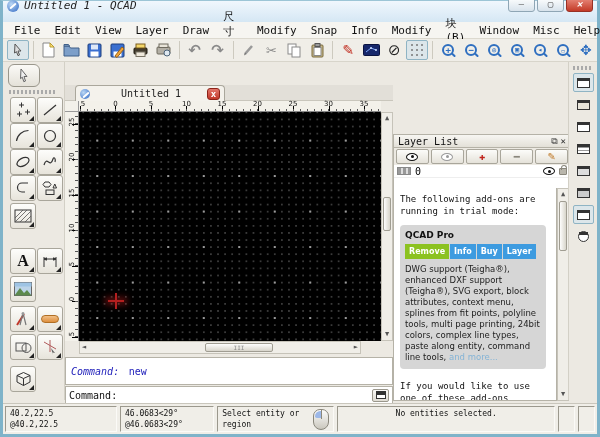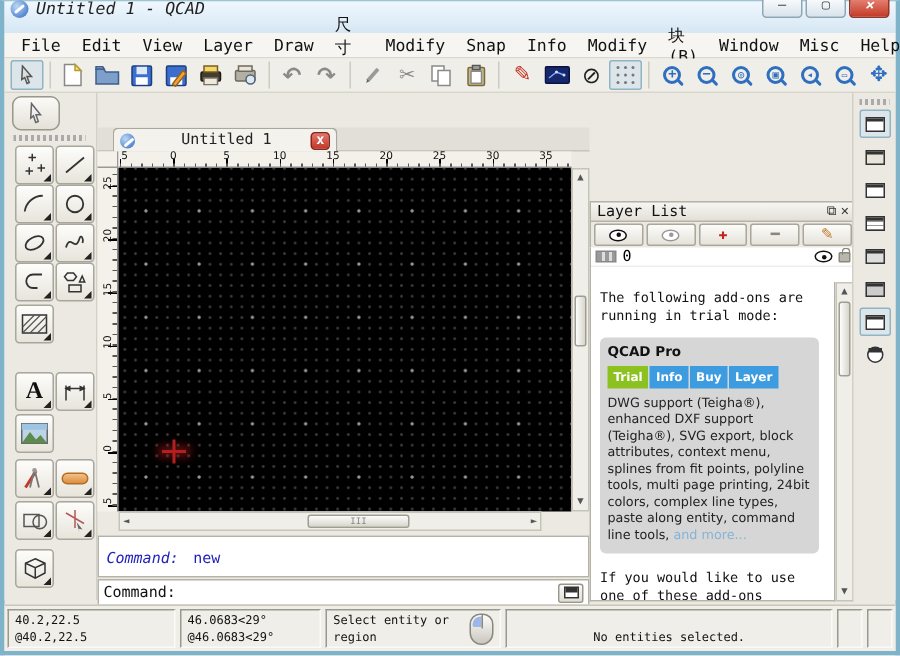--- a/index.html
+++ b/index.html
@@ -494,21 +494,21 @@
         </span>
       </div>
     </div>
   </div>
 
   <div class="trial-body" style="left:390px; top:187px; width:164px; height:213px;">
     <div class="trial-text">The following add-ons are running in trial mode:</div>
     <div class="trial-card">
       <div class="card-title">QCAD Pro</div>
       <div class="card-tabs">
-        <span class="card-tab active">Trial</span>
+        <span class="card-tab active">Remove</span>
         <span class="card-tab blue">Info</span>
         <span class="card-tab blue">Buy</span>
         <span class="card-tab blue">Layer</span>
       </div>
       <div class="card-desc"><span>DWG support (Teigha®), enhanced DXF support (Teigha®), SVG export, block attributes, context menu, splines from fit points, polyline tools, multi page printing, 24bit colors, complex line types, paste along entity, command line tools, </span><span class="link">and more...</span></div>
     </div>
     <div class="trial-text"><span>If you would like to use one of these add-ons productively, please purchase the full version for a small license fee from our </span></div>
   </div>
   <div class="trial-scroll" style="left:554px; top:187px; height:213px;">
     <div style="text-align:center;" class="scroll-arrow">▲</div>
@@ -552,20 +552,20 @@
     <div class="sb-field" style="width:95px;">
       <div>46.0683&lt;29°</div>
       <div>@46.0683&lt;29°</div>
     </div>
     <div class="sb-field sb-hint" style="width:118px;">
       <span style="flex:1;">
         <span>Select entity or</span><br><span>region</span>
       </span>
       <span class="mouse"></span>
     </div>
-    <div class="sb-field" style="width:220px; display:flex; align-items:flex-end; justify-content:center;">
+    <div class="sb-field" style="width:220px; display:flex; align-items:flex-start; justify-content:center;">
       <span>No entities selected.</span>
     </div>
     <div class="sb-field" style="width:17px;"></div>
     <div class="sb-field" style="width:17px;"></div>
   </div>
 
 </div>
 
 </body></html>

